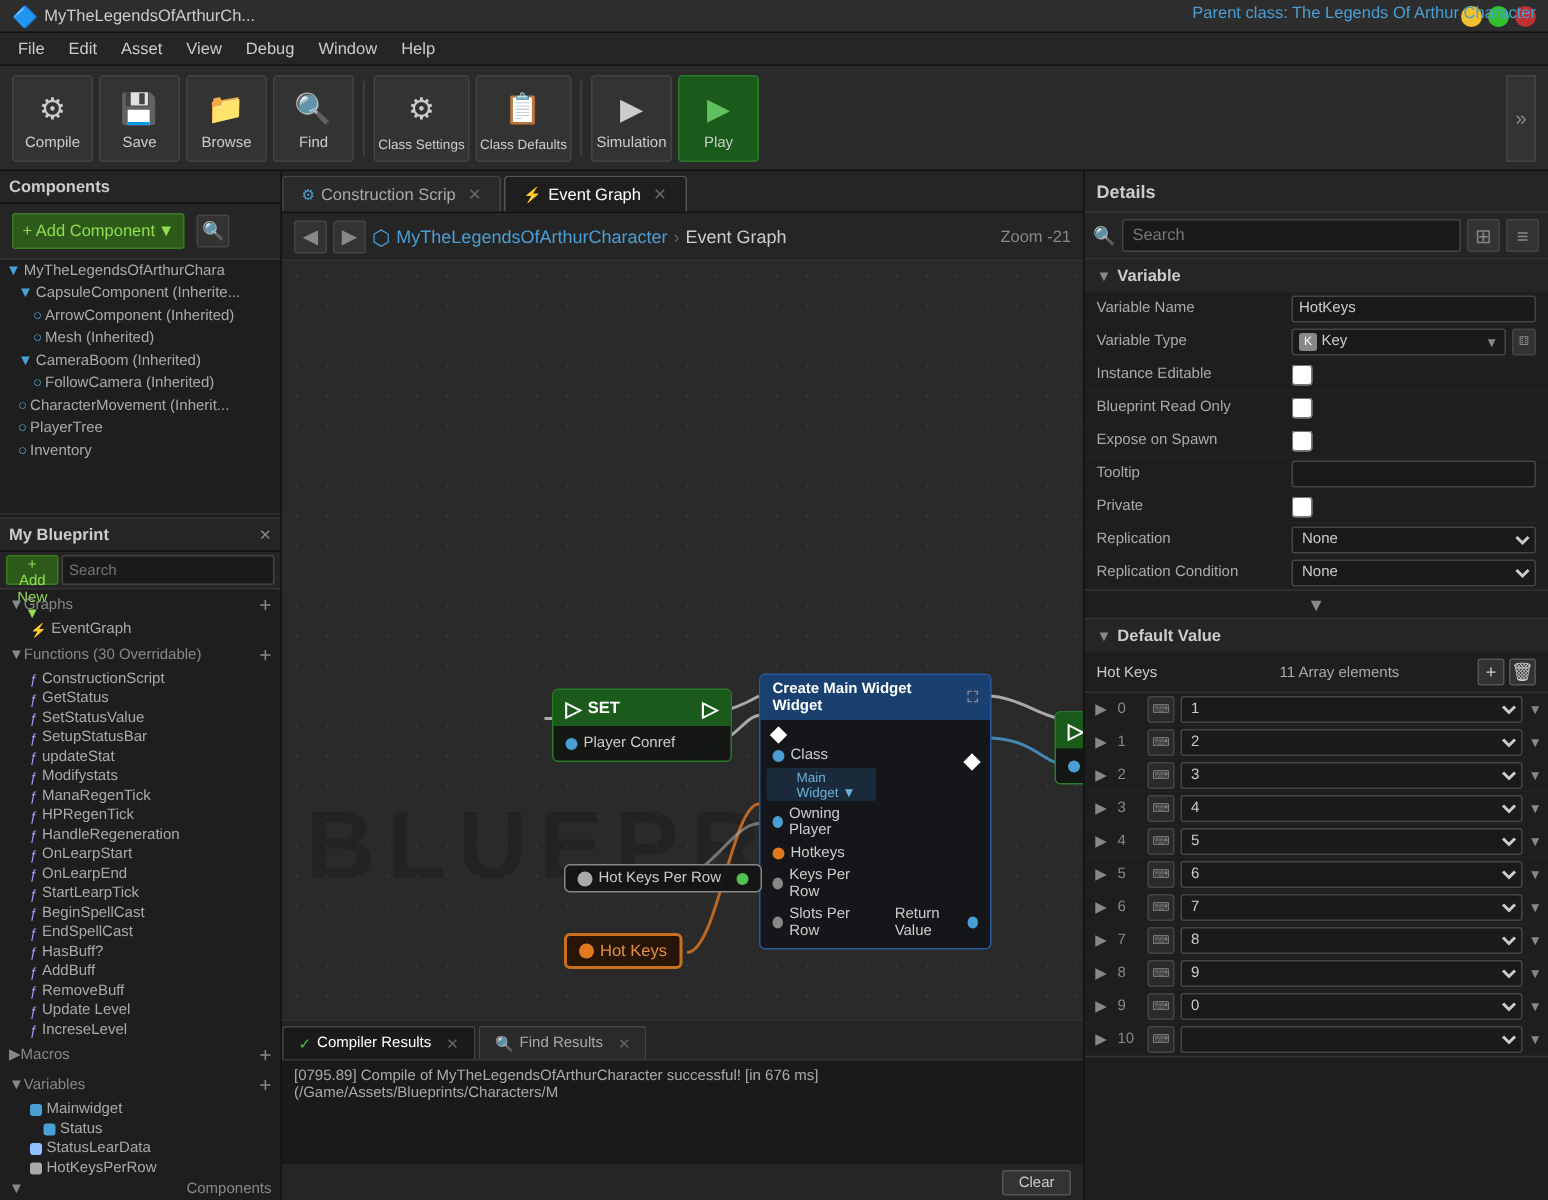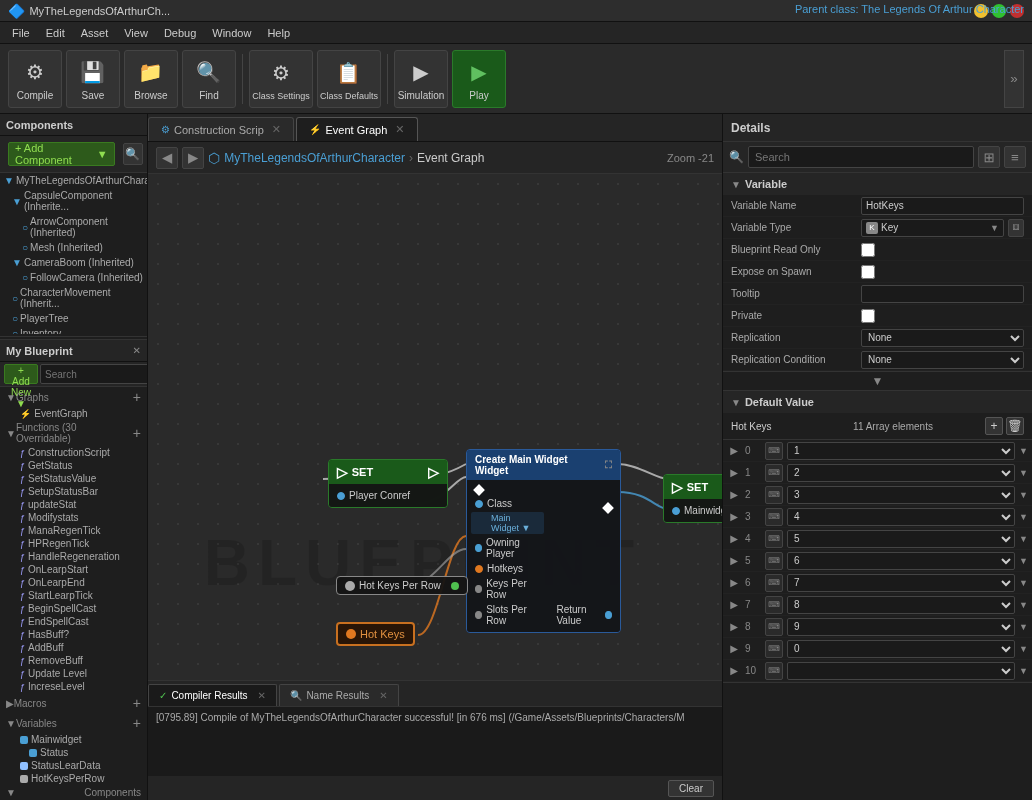--- a/index.html
+++ b/index.html
@@ -23,21 +23,21 @@
     .toolbar-btn { display: flex; flex-direction: column; align-items: center; justify-content: center; width: 54px; height: 58px; background: #333; border: 1px solid #444; border-radius: 3px; cursor: pointer; color: #ccc; font-size: 10px; gap: 2px; }
     .toolbar-icon { width: 32px; height: 32px; display: flex; align-items: center; justify-content: center; font-size: 20px; }
     .toolbar-divider { width: 1px; height: 50px; background: #444; margin: 0 2px; }
     #toolbar-right { margin-left: auto; display: flex; align-items: center; }
     .chevron-btn { width: 20px; height: 58px; background: #333; border: 1px solid #444; display: flex; align-items: center; justify-content: center; cursor: pointer; color: #888; }
 
     
     #main { display: flex; height: calc(800px - 22px - 22px - 70px); }
 
     
-    #left-panel { width: 148px; background: #1e1e1e; border-right: 1px solid #111; display: flex; flex-direction: column; overflow: hidden; }
+    #left-panel { width: 188px; background: #1e1e1e; border-right: 1px solid #111; display: flex; flex-direction: column; overflow: hidden; }
     
     
     #components-header { height: 22px; background: #252525; display: flex; align-items: center; padding: 0 6px; border-bottom: 1px solid #111; font-size: 11px; color: #ccc; font-weight: bold; }
     #add-component-btn { height: 24px; background: #2d5a1b; border: 1px solid #3a7a20; display: flex; align-items: center; padding: 0 6px; cursor: pointer; color: #90dd50; font-size: 11px; gap: 2px; margin: 3px 4px; border-radius: 2px; }
     .component-tree { flex: 1; overflow-y: auto; }
     .comp-item { padding: 2px 4px; cursor: pointer; font-size: 10px; color: #aaa; display: flex; align-items: center; gap: 2px; }
     .comp-indent1 { padding-left: 12px; }
     .comp-indent2 { padding-left: 22px; }
     .comp-icon { color: #4a9fd4; font-size: 10px; }
     
@@ -563,21 +563,21 @@
 
     <div id="log-panel">
       <div id="log-tabs">
         <div class="log-tab active">
           <span style="color:#50c050;">✓</span>
           <span>Compiler Results</span>
           <span style="margin-left:6px; color:#666; cursor:pointer;">✕</span>
         </div>
         <div class="log-tab">
           <span style="color:#4a9fd4;">🔍</span>
-          <span>Name Results</span>
+          <span>Find Results</span>
           <span style="margin-left:6px; color:#666; cursor:pointer;">✕</span>
         </div>
       </div>
       <div id="log-content">
         <div class="log-line">
           <span>[0795.89] Compile of MyTheLegendsOfArthurCharacter successful! [in 676 ms] (/Game/Assets/Blueprints/Characters/M</span>
         </div>
       </div>
       <div id="log-footer">
         <button id="clear-btn">Clear</button>
@@ -615,20 +615,26 @@
         <div class="detail-value" style="gap:2px;">
           <div class="var-type-btn">
             <div class="var-type-icon" style="background:#888;">K</div>
             <span class="var-type-label">Key</span>
             <span class="var-type-arrow">▼</span>
           </div>
           <div class="array-indicator">⚅</div>
         </div>
       </div>
 
+      <div class="detail-row">
+        <span class="detail-label">Instance Editable</span>
+        <div class="detail-value">
+          <input class="detail-checkbox" type="checkbox" style="">
+        </div>
+      </div>
 
       <div class="detail-row">
         <span class="detail-label">Blueprint Read Only</span>
         <div class="detail-value">
           <input class="detail-checkbox" type="checkbox" style="">
         </div>
       </div>
 
       <div class="detail-row">
         <span class="detail-label">Expose on Spawn</span>

